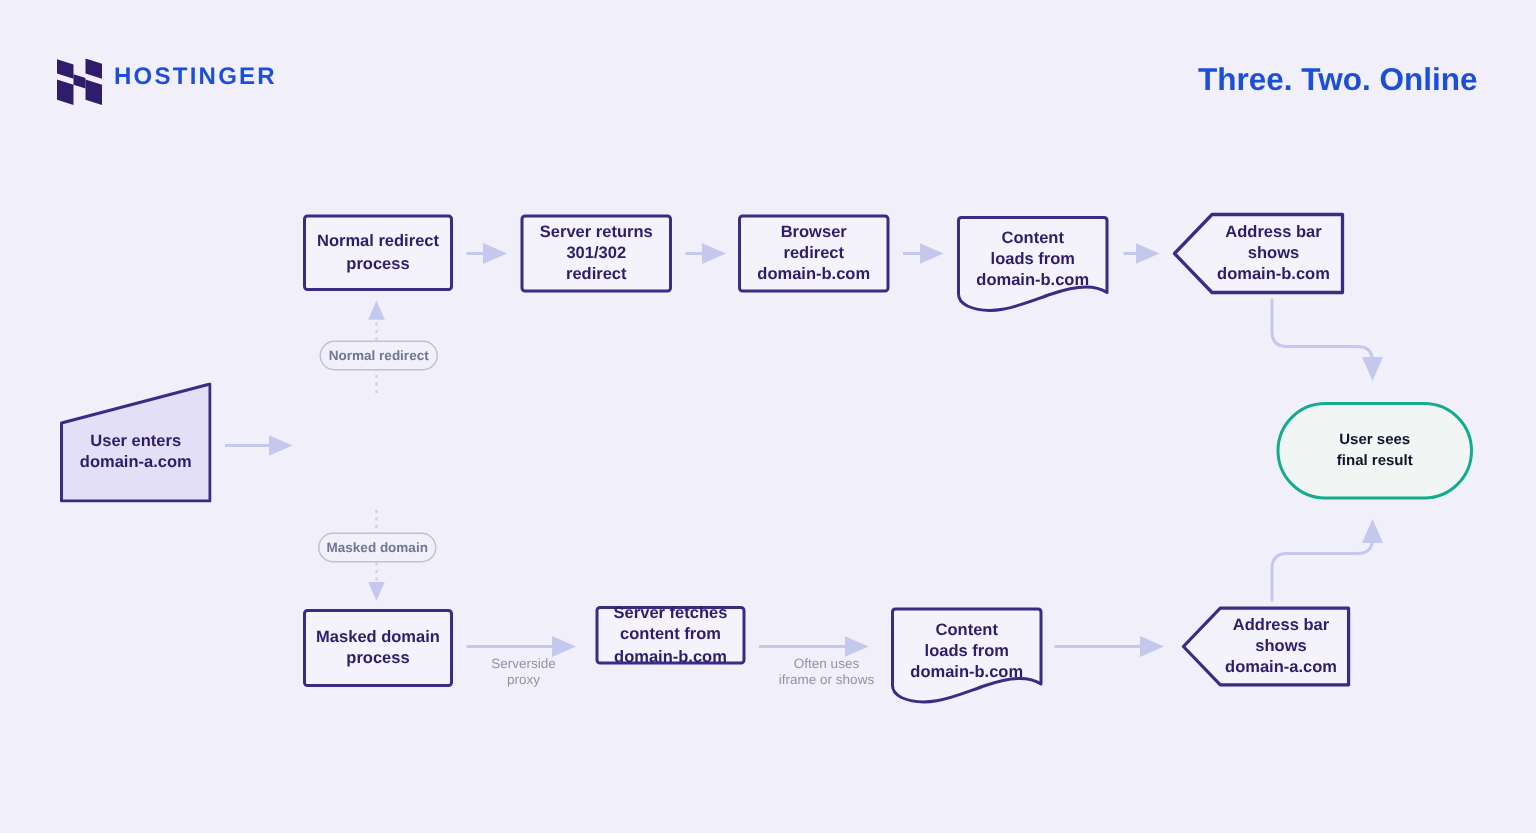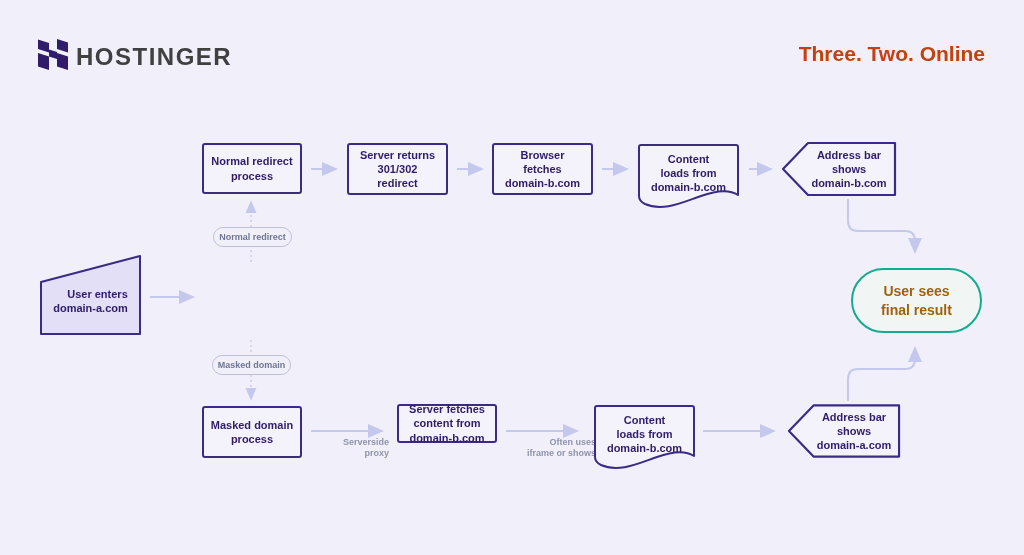--- a/index.html
+++ b/index.html
@@ -4,57 +4,57 @@
 <style>
   html,body{margin:0;padding:0;}
   body{font-family:"Liberation Sans",sans-serif;background:#e9e7f4;}
   #canvas{
     position:relative;width:1024px;height:555px;overflow:hidden;
     background:#f1f0fa;
   }
   
   .brand-name{
     position:absolute;left:76px;top:43px;
-    font-size:24px;font-weight:bold;letter-spacing:1.5px;color:#404040;
+    font-size:16px;font-weight:bold;letter-spacing:1.5px;color:#1d4ed8;
   }
   .tagline{
     position:absolute;right:39px;top:42px;
-    font-size:21px;font-weight:600;color:#c2410c;
+    font-size:21px;font-weight:600;color:#1d4ed8;
   }
   
   svg.connectors{position:absolute;left:0;top:0;z-index:1;}
   
   .node{
     position:absolute;box-sizing:border-box;z-index:2;
     display:flex;align-items:center;justify-content:center;
     text-align:center;font-weight:bold;font-size:11px;line-height:1.3;
     color:#2f1c6a;white-space:pre-line;
   }
   .rect-node{border:2px solid #3b2b85;border-radius:3px;background:#f4f3fb;}
   .shape-node svg.shape-bg{position:absolute;left:0;top:0;width:100%;height:100%;}
   .shape-node .lbl{position:relative;z-index:1;}
   .pent-node .lbl{padding-left:20px;}
   .doc-node .lbl{padding-bottom:8px;}
-  .manual-node .lbl{padding-top:12px;text-align:right;}
+  .manual-node .lbl{padding-top:12px;}
   .stadium-node{
     border:2px solid #13ac8e;border-radius:34px;background:#f1f6f5;
-    color:#a16207;font-size:14px;line-height:1.35;
+    color:#0f172a;font-size:10px;line-height:1.35;
   }
   
   .pill{
     position:absolute;z-index:3;box-sizing:border-box;
     display:flex;align-items:center;justify-content:center;
     height:20px;border:1.5px solid #bcc0da;border-radius:10px;
     background:#f1f0fa;color:#6f7693;font-size:9px;font-weight:bold;
     white-space:nowrap;
   }
   
   .edge-label{
-    position:absolute;z-index:2;text-align:right;
-    font-size:9px;font-weight:bold;line-height:1.25;color:#8f94ab;
+    position:absolute;z-index:2;text-align:center;
+    font-size:9px;font-weight:normal;line-height:1.25;color:#8f94ab;
     white-space:pre-line;
   }
   
   .logo{position:absolute;left:38px;top:39px;}
 </style>
 </head>
 <body>
 
 <div id="canvas">
 
@@ -110,21 +110,21 @@
     <span>Normal redirect
 process</span>
   </div>
   <div class="node rect-node" style="left:347px;top:143px;width:101px;height:52px">
     <span>Server returns
 301/302
 redirect</span>
   </div>
   <div class="node rect-node" style="left:492px;top:143px;width:101px;height:52px">
     <span>Browser
-fetches
+redirect
 domain-b.com</span>
   </div>
   <div class="node shape-node doc-node" style="left:637px;top:143px;width:103px;height:68px">
     <svg class="shape-bg" viewBox="0 0 103 68">
       <path d="M4,2 L99,2 Q101,2 101,4 L101,52 C92,46 78,48 64,53 C46,59 26,69 8,61 Q2,58 2,53 L2,4 Q2,2 4,2 Z" fill="#f4f3fb" stroke="#3b2b85" stroke-width="2" stroke-linejoin="round"></path>
     </svg>
     <span class="lbl">Content
 loads from
 domain-b.com</span>
   </div>

